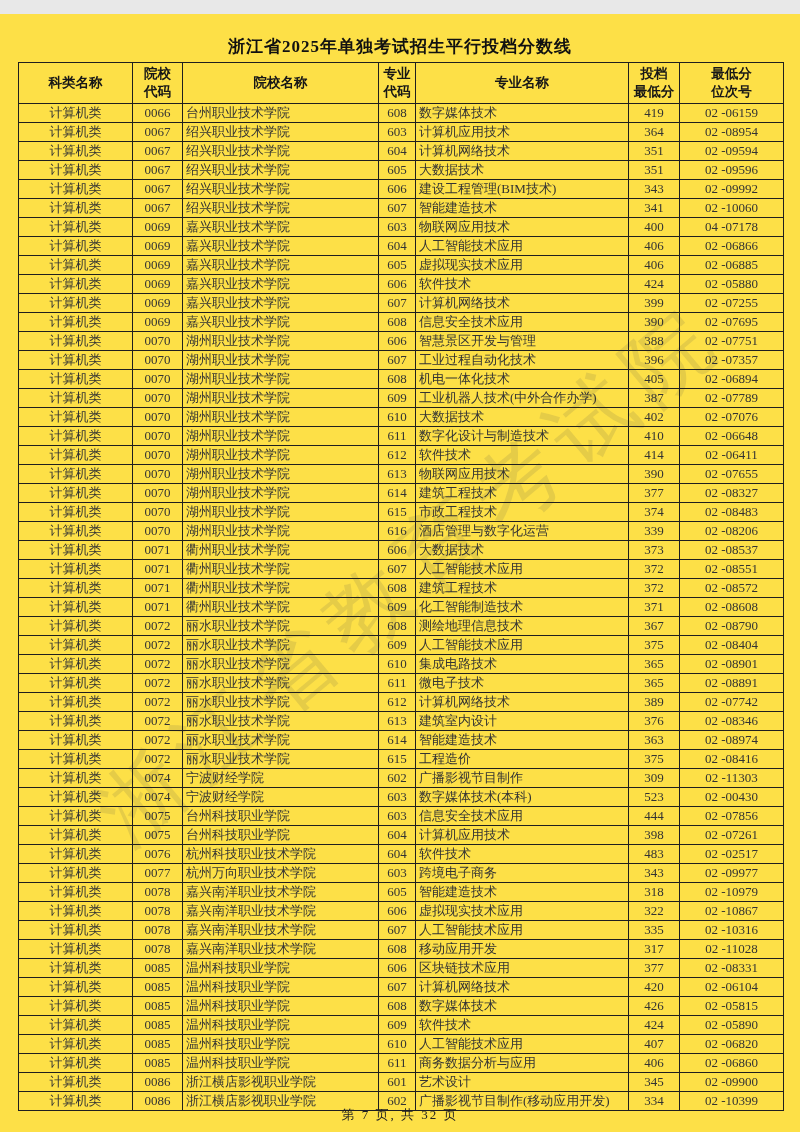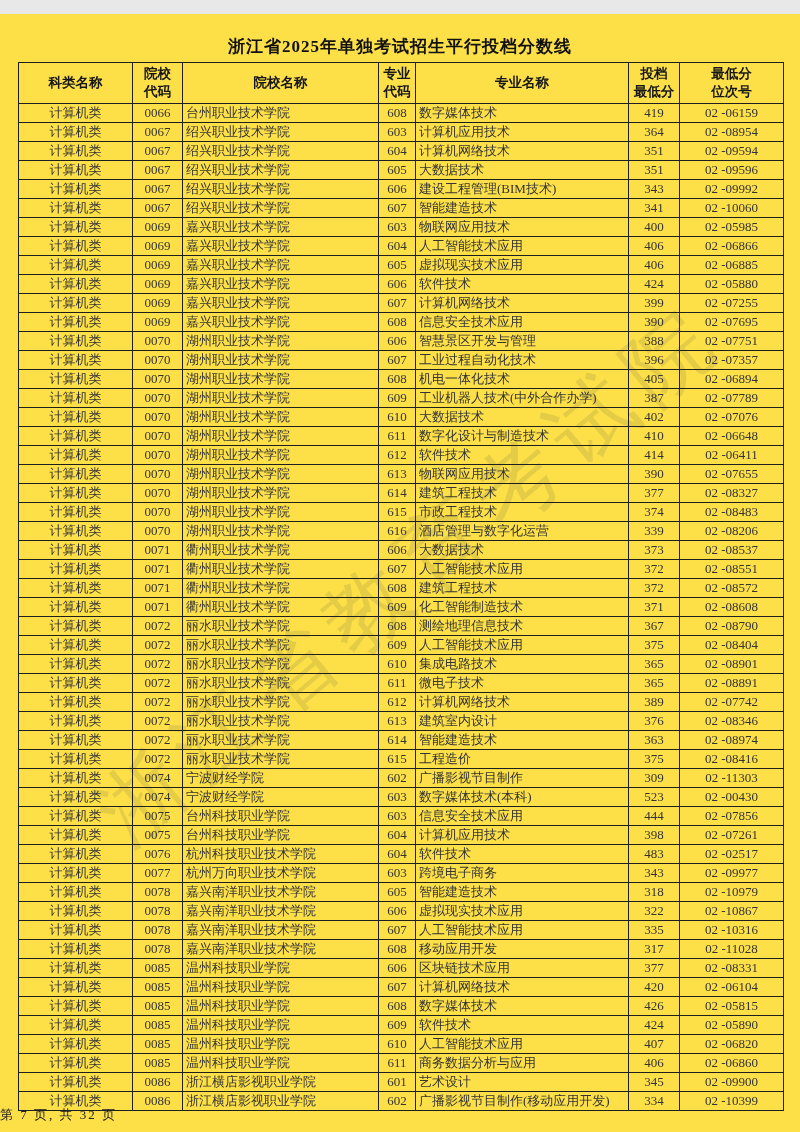--- a/index.html
+++ b/index.html
@@ -53,20 +53,21 @@
     font-size:13px; color:#333;
     line-height:1.1;
     padding:1px 3px;
     vertical-align:middle;
   }
   td.c-category, td.c-code, td.c-mcode, td.c-score, td.c-rank { text-align:center; }
   td.c-college, td.c-major { text-align:left; padding-left:4px; }
   .page-footer {
     position:absolute; top:1092px; left:0;
     width:100%;
+    text-align:center;
     font-size:13px; color:#222;
     letter-spacing:2px;
   }
 </style>
 </head>
 <body>
 
 <div class="page">
 
   <div class="doc-title">浙江省2025年单独考试招生平行投档分数线</div>
@@ -165,21 +166,21 @@
     <td class="c-rank">02 -10060</td>
   </tr>
 
   <tr>
     <td class="c-category">计算机类</td>
     <td class="c-code">0069</td>
     <td class="c-college">嘉兴职业技术学院</td>
     <td class="c-mcode">603</td>
     <td class="c-major">物联网应用技术</td>
     <td class="c-score">400</td>
-    <td class="c-rank">02 -05985</td>
+    <td class="c-rank">04 -07178</td>
   </tr>
 
   <tr>
     <td class="c-category">计算机类</td>
     <td class="c-code">0069</td>
     <td class="c-college">嘉兴职业技术学院</td>
     <td class="c-mcode">604</td>
     <td class="c-major">人工智能技术应用</td>
     <td class="c-score">406</td>
     <td class="c-rank">02 -06866</td>

